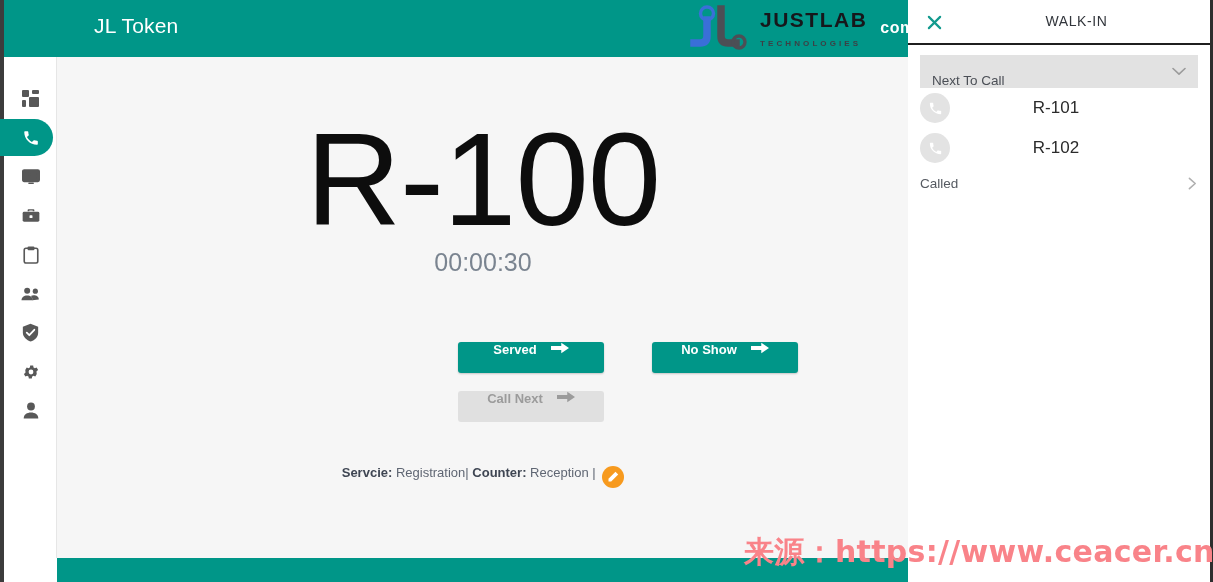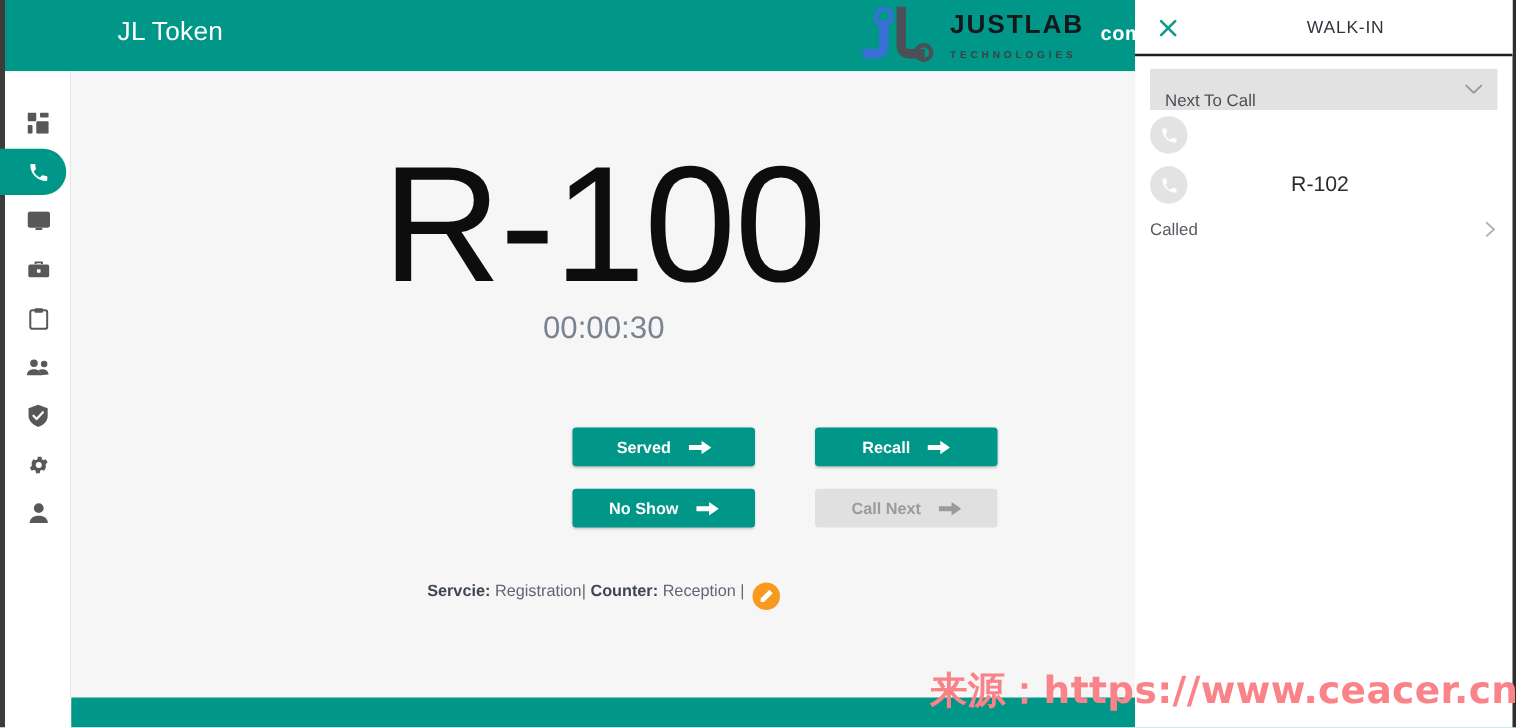--- a/index.html
+++ b/index.html
@@ -145,21 +145,20 @@
     height: 31px;
     border: none;
     border-radius: 3px;
     background: #009688;
     color: #ffffff;
     font-family: "Liberation Sans", sans-serif;
     font-size: 13px;
     font-weight: bold;
     cursor: pointer;
     display: flex;
-    align-items: center;
     justify-content: center;
     gap: 14px;
     box-shadow: 0 1px 2px rgba(0,0,0,.20);
   }
   .action-btn.is-disabled {
     background: #e0e0e0;
     color: #9b9b9b;
     box-shadow: none;
     cursor: default;
   }
@@ -404,26 +403,20 @@
 
     <div class="action-grid">
 
       <button class="action-btn">
         <span>Served</span>
         <svg class="arrow-ic" viewBox="0 0 20 13">
           <path d="M0 4.2h11.4V0.6L20 6.5l-8.6 5.9V8.8H0z"></path>
         </svg>
       </button>
 
-      <button class="action-btn">
-        <span>Recall</span>
-        <svg class="arrow-ic" viewBox="0 0 20 13">
-          <path d="M0 4.2h11.4V0.6L20 6.5l-8.6 5.9V8.8H0z"></path>
-        </svg>
-      </button>
 
       <button class="action-btn">
         <span>No Show</span>
         <svg class="arrow-ic" viewBox="0 0 20 13">
           <path d="M0 4.2h11.4V0.6L20 6.5l-8.6 5.9V8.8H0z"></path>
         </svg>
       </button>
 
       <button class="action-btn is-disabled">
         <span>Call Next</span>
@@ -465,20 +458,21 @@
         <path d="M1 1.5 L7 7.2 L13 1.5" stroke-linecap="round" stroke-linejoin="round"></path>
       </svg>
     </div>
 
     <div class="queue-row">
       <span class="queue-avatar">
         <svg viewBox="0 0 24 24">
           <path d="M6.6 10.8c1.5 2.9 3.7 5.1 6.6 6.6l2.2-2.2c.3-.3.7-.4 1-.2 1.2.4 2.4.6 3.7.6.6 0 1 .4 1 1V20c0 .6-.4 1-1 1C10.7 21 3 13.3 3 3.9c0-.6.4-1 1-1h3.4c.6 0 1 .4 1 1 0 1.3.2 2.5.6 3.7.1.3 0 .7-.2 1l-2.2 2.2z"></path>
         </svg>
       </span>
+      <span class="queue-token">R-101</span>
     </div>
 
     <div class="queue-row">
       <span class="queue-avatar">
         <svg viewBox="0 0 24 24">
           <path d="M6.6 10.8c1.5 2.9 3.7 5.1 6.6 6.6l2.2-2.2c.3-.3.7-.4 1-.2 1.2.4 2.4.6 3.7.6.6 0 1 .4 1 1V20c0 .6-.4 1-1 1C10.7 21 3 13.3 3 3.9c0-.6.4-1 1-1h3.4c.6 0 1 .4 1 1 0 1.3.2 2.5.6 3.7.1.3 0 .7-.2 1l-2.2 2.2z"></path>
         </svg>
       </span>
       <span class="queue-token">R-102</span>
     </div>

